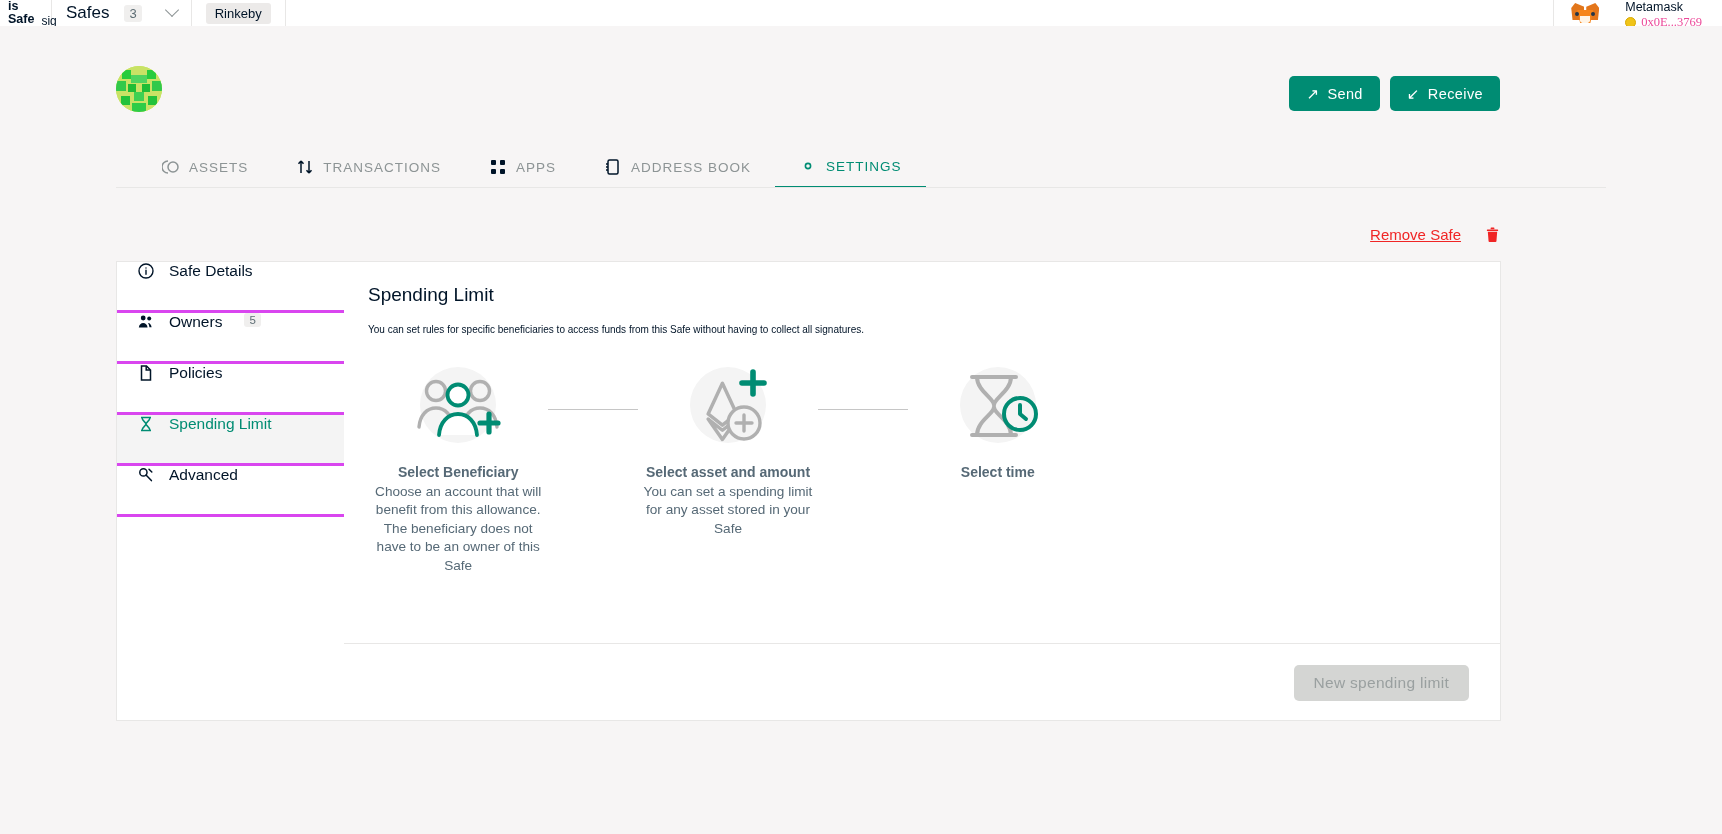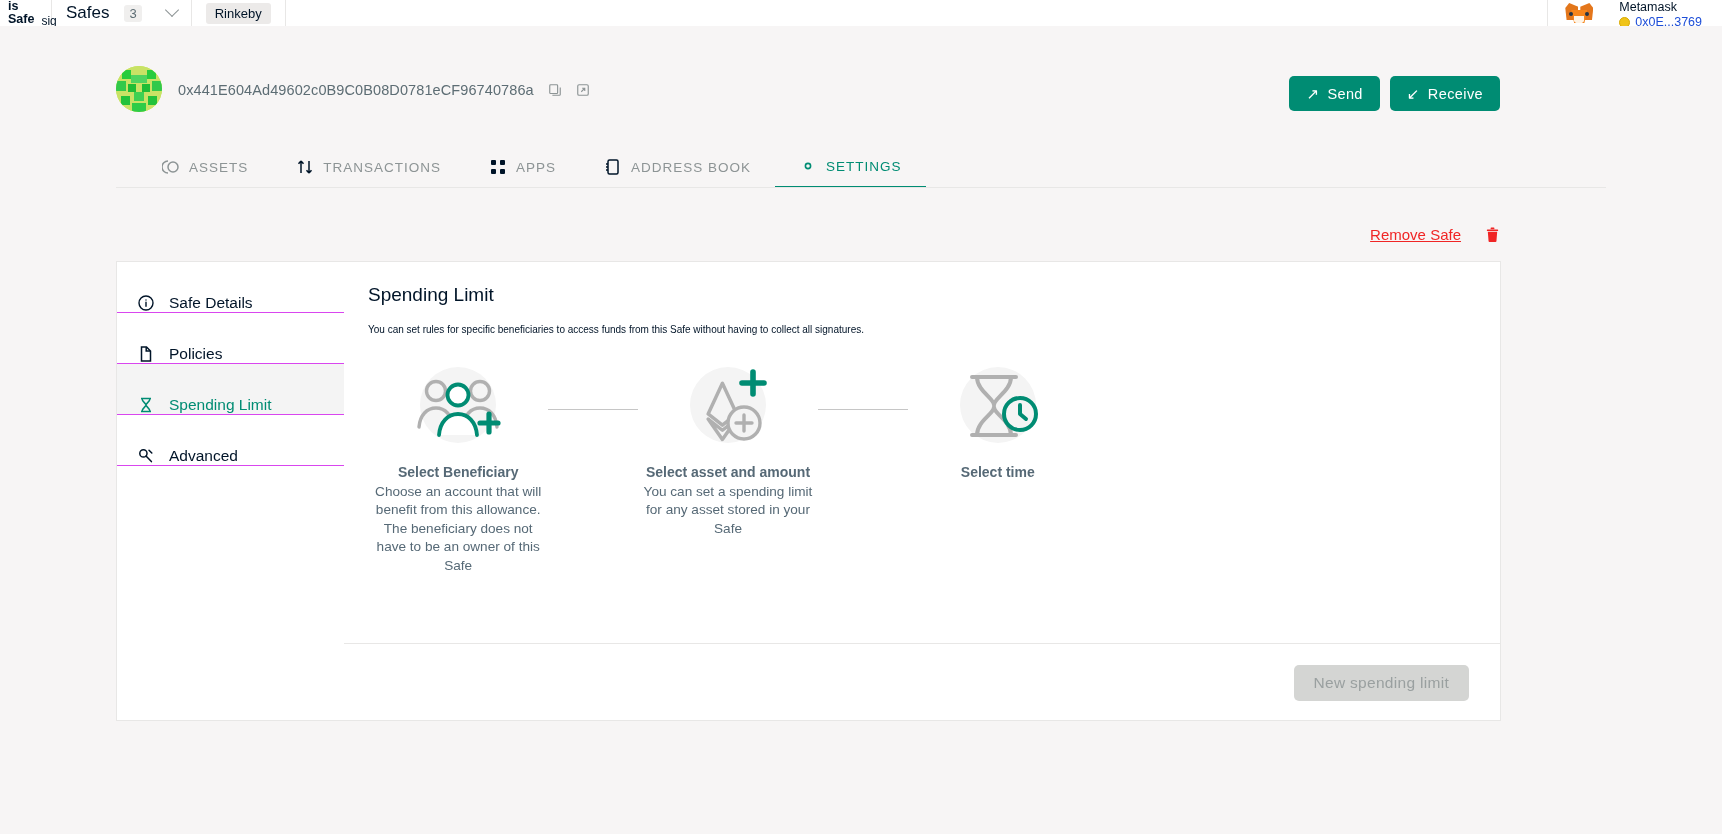--- a/index.html
+++ b/index.html
@@ -52,21 +52,21 @@
   .fox .f3 { left: 7px; top: 9px; width: 16px; height: 13px; background: #f6851b;
              clip-path: polygon(0 0, 100% 0, 82% 100%, 18% 100%); }
   .fox .f4 { left: 10px; top: 15px; width: 10px; height: 7px; background: #fff4e6;
              border-radius: 0 0 40% 40%; }
   .fox .f5 { left: 5px; top: 11px; width: 4px; height: 4px; background: #233447;
              border-radius: 50%; }
   .fox .f6 { right: 5px; top: 11px; width: 4px; height: 4px; background: #233447;
              border-radius: 50%; }
   .wl { line-height: 1.15; }
   .wl .n { font-size: 12.5px; color: #001428; }
-  .wl .a { font-size: 12.5px; color: #1d4ed8; display: flex; align-items: center; gap: 5px; }
+  .wl .a { font-size: 12.5px; color: #ec4899; display: flex; align-items: center; gap: 5px; font-family: Liberation Serif, serif; }
   .blob { width: 11px; height: 11px; border-radius: 50%; background: #f0c419;
           border: 1px solid #d9a900; flex: none; }
 
   
   .page { position: absolute; top: 26px; left: 0; width: 1722px; height: 808px;
           background: #f7f5f5; }
 
   .safe-head { position: absolute; left: 116px; top: 40px; display: flex;
                align-items: center; gap: 16px; }
   .identicon { width: 46px; height: 46px; border-radius: 50%; overflow: hidden;
@@ -103,22 +103,22 @@
     gap: 24px; cursor: pointer;
   }
   .remove-safe .t { font-size: 15px; color: #f02525; text-decoration: underline; }
 
   
   .sidecard {
     position: absolute; left: 116px; top: 235px; width: 229px; height: 460px;
     background: #fff; border: 1px solid #e8e7e6;
   }
   .side-item {
-    height: 51px; display: flex; align-items: flex-end; gap: 14px; padding-left: 20px;
-    border-bottom: 1px solid #d946ef; font-size: 15.5px; color: #001428; cursor: pointer;
+    height: 51px; display: flex; align-items: flex-start; gap: 14px; padding-left: 20px;
+    border-bottom: 3px solid #d946ef; font-size: 15.5px; color: #001428; cursor: pointer;
   }
   .side-item.sel { background: #f4f4f4; color: #008c73; }
   .side-ico { width: 18px; height: 18px; flex: none; display: flex;
               align-items: center; justify-content: center; }
   .badge { font-size: 11.5px; color: #5d6d74; background: #f0efee;
            border-radius: 3px; padding: 1px 5px; margin-left: 8px; }
 
   .maincard {
     position: absolute; left: 344px; top: 235px; width: 1157px; height: 383px;
     background: #fff; border: 1px solid #e8e7e6; border-left: 0;
@@ -200,31 +200,20 @@
       <span style="left:0px;top:15px;width:10px;height:10px;background:#32c94a;"></span>
       <span style="left:36px;top:15px;width:10px;height:10px;background:#32c94a;"></span>
       <span style="left:12px;top:18px;width:8px;height:8px;background:#1fbd35;"></span>
       <span style="left:26px;top:18px;width:8px;height:8px;background:#1fbd35;"></span>
       <span style="left:18px;top:26px;width:10px;height:9px;background:#3ed152;"></span>
       <span style="left:5px;top:30px;width:9px;height:9px;background:#22c23b;"></span>
       <span style="left:32px;top:30px;width:9px;height:9px;background:#22c23b;"></span>
       <span style="left:16px;top:37px;width:14px;height:9px;background:#2ecc47;"></span>
     </span>
     <span>
-      <div class="safe-addr-row">
-        <span class="safe-addr">0x441E604Ad49602c0B9C0B08D0781eCF96740786a</span>
-        <svg class="mini-ico" viewBox="0 0 16 16" fill="none" stroke="#8d9495" stroke-width="1.3">
-          <rect x="2" y="2" width="9" height="10" rx="1"></rect>
-          <path d="M5 14h8a1 1 0 0 0 1-1V5"></path>
-        </svg>
-        <svg class="mini-ico" viewBox="0 0 16 16" fill="none" stroke="#8d9495" stroke-width="1.3">
-          <rect x="2" y="2" width="12" height="12" rx="1.5"></rect>
-          <path d="M6 10l4-4M7 6h3v3"></path>
-        </svg>
-      </div>
     </span>
   </div>
 
   <div class="head-actions">
     <button class="btn-g">
       <span class="arr">↗</span>
       <span>Send</span>
     </button>
     <button class="btn-g">
       <span class="arr">↙</span>
@@ -285,20 +274,30 @@
 
   <div class="sidecard">
     <div class="side-item">
       <svg class="side-ico" viewBox="0 0 18 18" fill="none" stroke="#001428" stroke-width="1.4">
         <circle cx="9" cy="9" r="7"></circle>
         <path d="M9 8.3v4M9 5.9v.1" stroke-linecap="round"></path>
       </svg>
       <span>Safe Details</span>
     </div>
 
+    <div class="side-item">
+      <svg class="side-ico" viewBox="0 0 18 18" fill="#001428">
+        <circle cx="6.2" cy="5" r="2.4"></circle>
+        <circle cx="12.2" cy="5.4" r="2"></circle>
+        <path d="M1.8 14.6c.3-3 2.2-4.6 4.4-4.6s4.1 1.6 4.4 4.6z"></path>
+        <path d="M11 9.9c1.9.1 3.3 1.7 3.6 4.3h-2.2c-.1-1.7-.6-3.2-1.4-4.3z"></path>
+      </svg>
+      <span>Owners</span>
+      <span class="badge">5</span>
+    </div>
 
     <div class="side-item">
       <svg class="side-ico" viewBox="0 0 18 18" fill="none" stroke="#001428" stroke-width="1.5">
         <path d="M4.5 2h5l4 4v10h-9z"></path>
         <path d="M9.2 2.3V6h3.8"></path>
       </svg>
       <span>Policies</span>
     </div>
 
     <div class="side-item sel">

